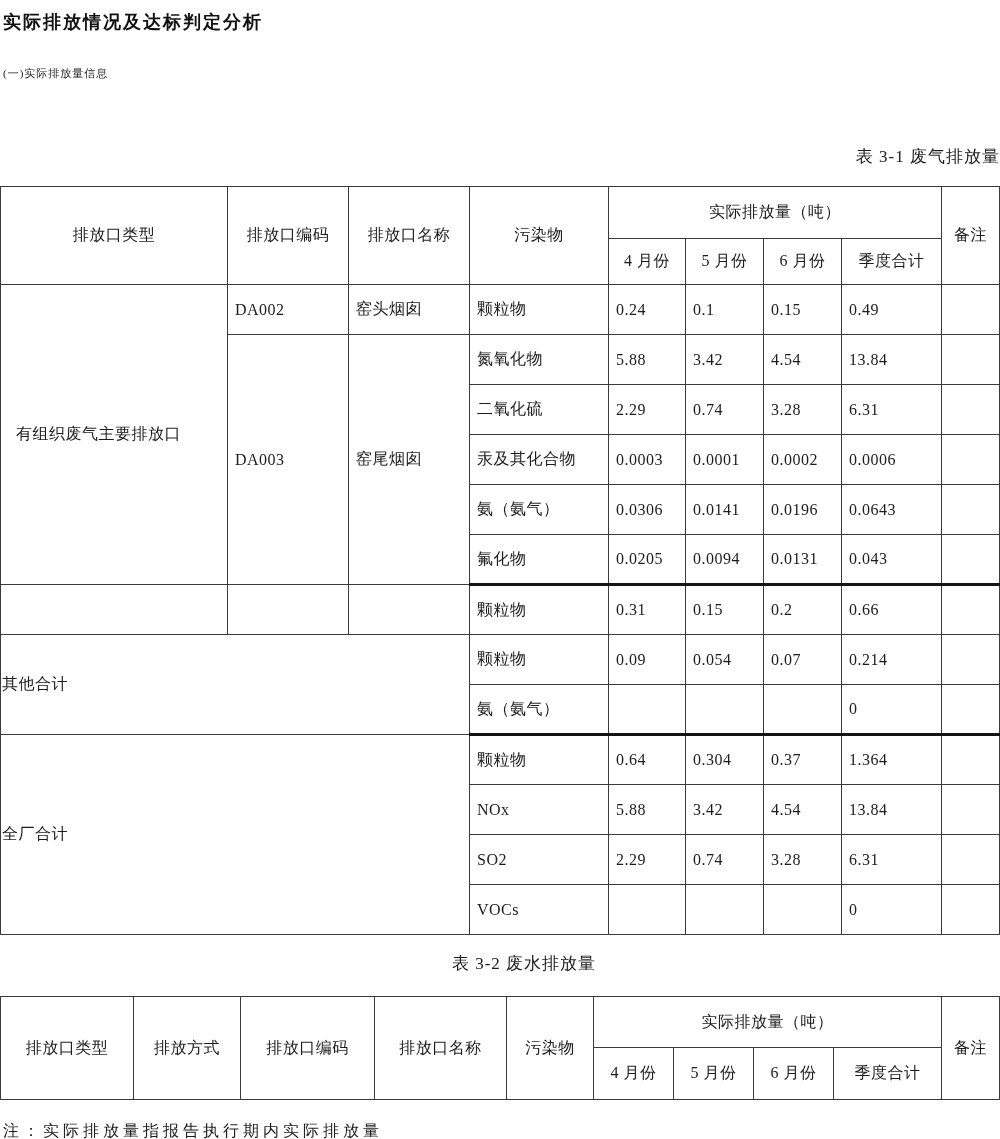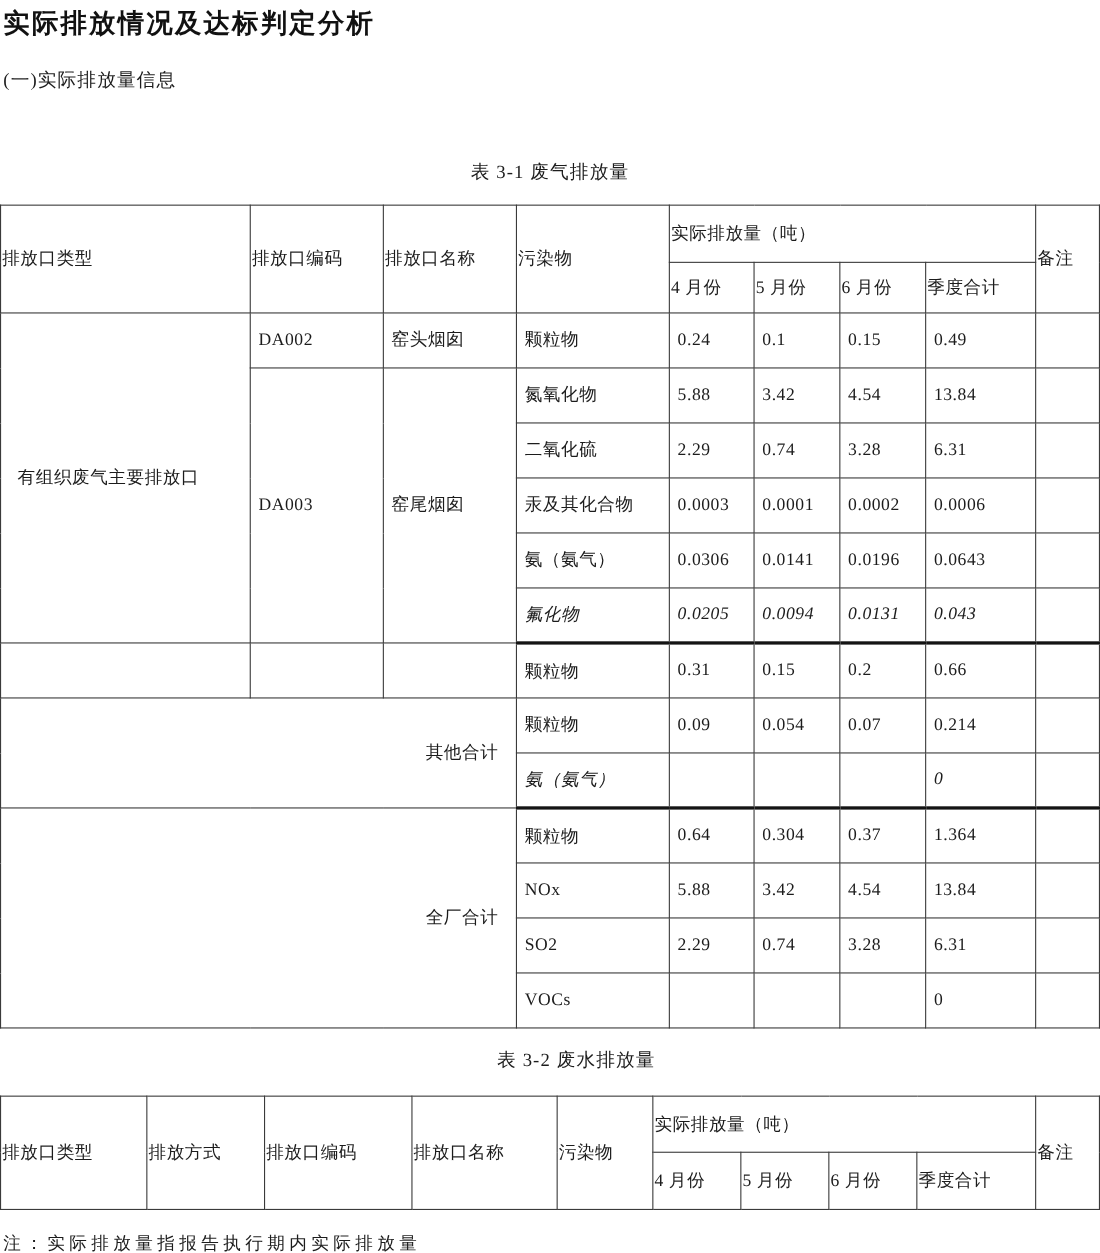--- a/index.html
+++ b/index.html
@@ -3,54 +3,54 @@
 <meta charset="utf-8">
 <style>
   html,body{margin:0;padding:0;background:#ffffff;}
   body{
     width:1000px;height:1139px;overflow:hidden;
     color:#1c1c1c;
     font-family:"Liberation Serif","DejaVu Serif",serif;
   }
   .page{width:1000px;position:relative;}
   h1.doc-title{
-    font-size:24px;font-weight:bold;letter-spacing:2px;
+    font-size:18px;font-weight:bold;letter-spacing:2px;
     margin:8px 0 0 3px;line-height:28px;color:#111;
   }
   .section-heading{
-    font-size:17px;letter-spacing:1px;margin:26px 0 0 3px;line-height:22px;
+    font-size:11px;letter-spacing:1px;margin:26px 0 0 3px;line-height:22px;
   }
   .table-caption{
     font-size:17px;letter-spacing:1px;text-align:center;line-height:22px;
   }
-  .caption-1{margin:62px 0 18px 0;}
+  .caption-1{margin:62px 0 18px 0;text-align:right;}
   .caption-2{margin:18px 0 21px 0;padding-left:48px;}
   table{
     border-collapse:collapse;table-layout:fixed;width:999px;
     margin:0;
   }
   th,td{
     border:1px solid #3a3a3a;
     box-sizing:border-box;
     font-size:16px;font-weight:normal;letter-spacing:0.5px;
     vertical-align:middle;
     padding:0 2px 0 7px;
     text-align:left;
     overflow:hidden;
     color:#1c1c1c;
   }
-  th{padding:0 1px;}
-  td.center{text-align:right;padding:0 16px;}
+  th{text-align:center;padding:0 1px;}
+  td.center{text-align:left;padding:0 1px;}
   td.type-cell{padding-left:15px;}
   tr.hrow-top{height:52px;}
   tr.hrow-sub{height:46px;}
   tr.drow{height:50px;}
   tr.h2row-top{height:51px;}
   tr.h2row-sub{height:52px;}
-  tr.thick-bottom td{border-bottom:3px solid #141414;font-style:italic;}
+  tr.thick-bottom td{border-bottom:3px solid #141414;}
   .doc-note{
     font-size:16px;letter-spacing:4px;margin:21px 0 0 3px;line-height:20px;
   }
 </style>
 </head>
 <body>
 
 <div class="page">
 
   <h1 class="doc-title">实际排放情况及达标判定分析</h1>

